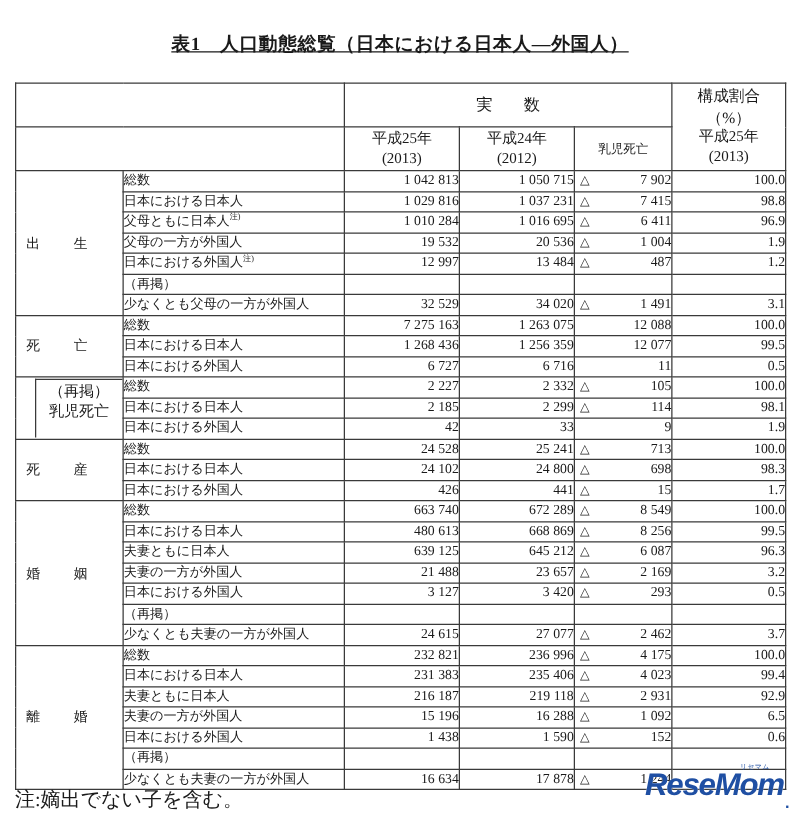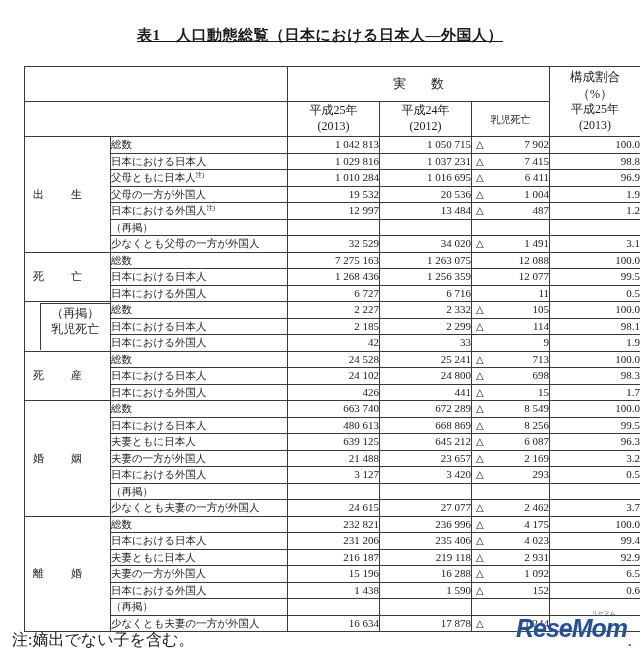--- a/index.html
+++ b/index.html
@@ -29,21 +29,20 @@
     white-space: nowrap;
     text-decoration: underline;
   }
 
   
   .table-wrap {
     position: absolute;
     left: 12px;
     top: 66px;
     width: 616px;
-    margin-left: 12px;
   }
   table.main {
     border-collapse: collapse;
     width: 616px;
     table-layout: fixed;
     font-size: 10.5px;
   }
   table.main td, table.main th {
     border: 1px solid #3a3a3a;
     padding: 0;
@@ -503,21 +502,21 @@
           <td class="num">232 821</td>
           <td class="num">236 996</td>
           <td class="diff">
             <span class="tri">△</span>
             <span class="dv">4 175</span>
           </td>
           <td class="num">100.0</td>
         </tr>
         <tr class="row-h">
           <td class="lbl ind1"><span>日本における日本人</span></td>
-          <td class="num">231 206</td>
+          <td class="num">231 383</td>
           <td class="num">235 406</td>
           <td class="diff">
             <span class="tri">△</span>
             <span class="dv">4 023</span>
           </td>
           <td class="num">99.4</td>
         </tr>
         <tr class="row-h">
           <td class="lbl ind2"><span>夫妻ともに日本人</span></td>
           <td class="num">216 187</td>

